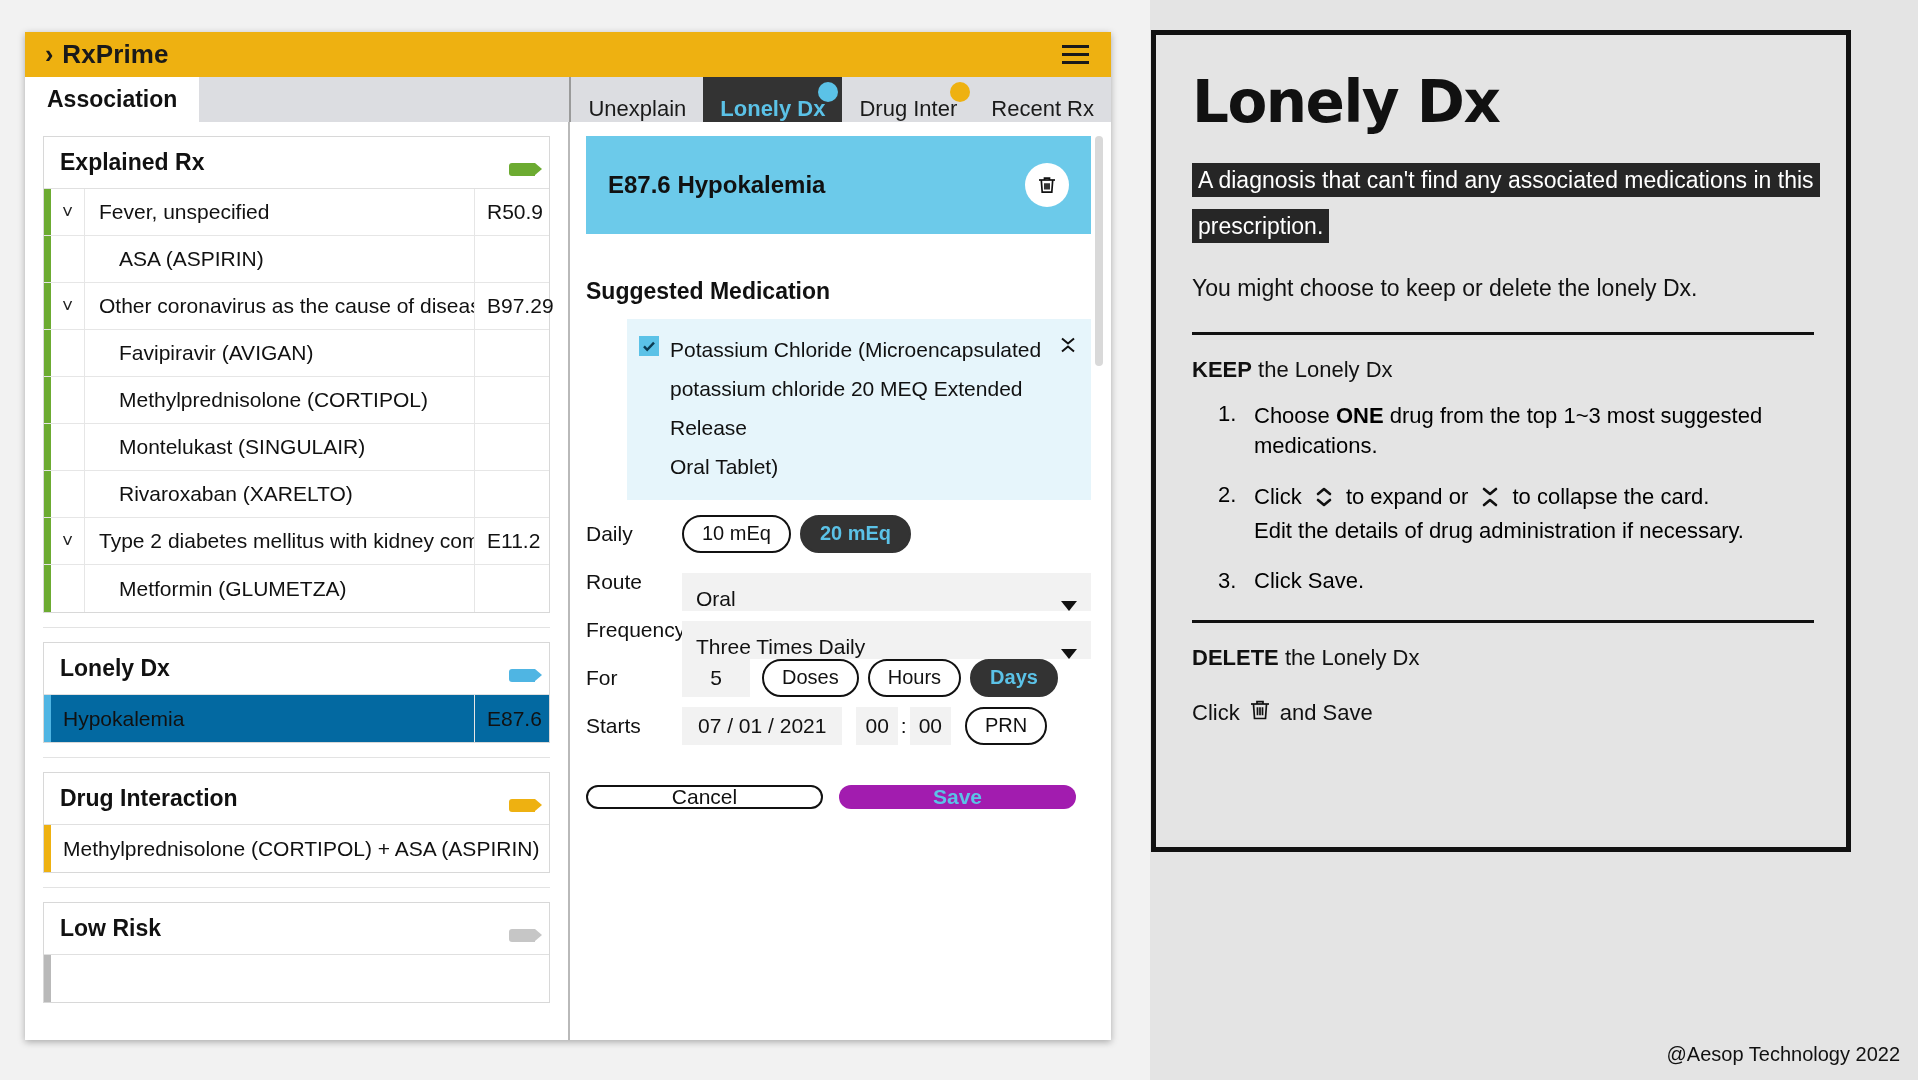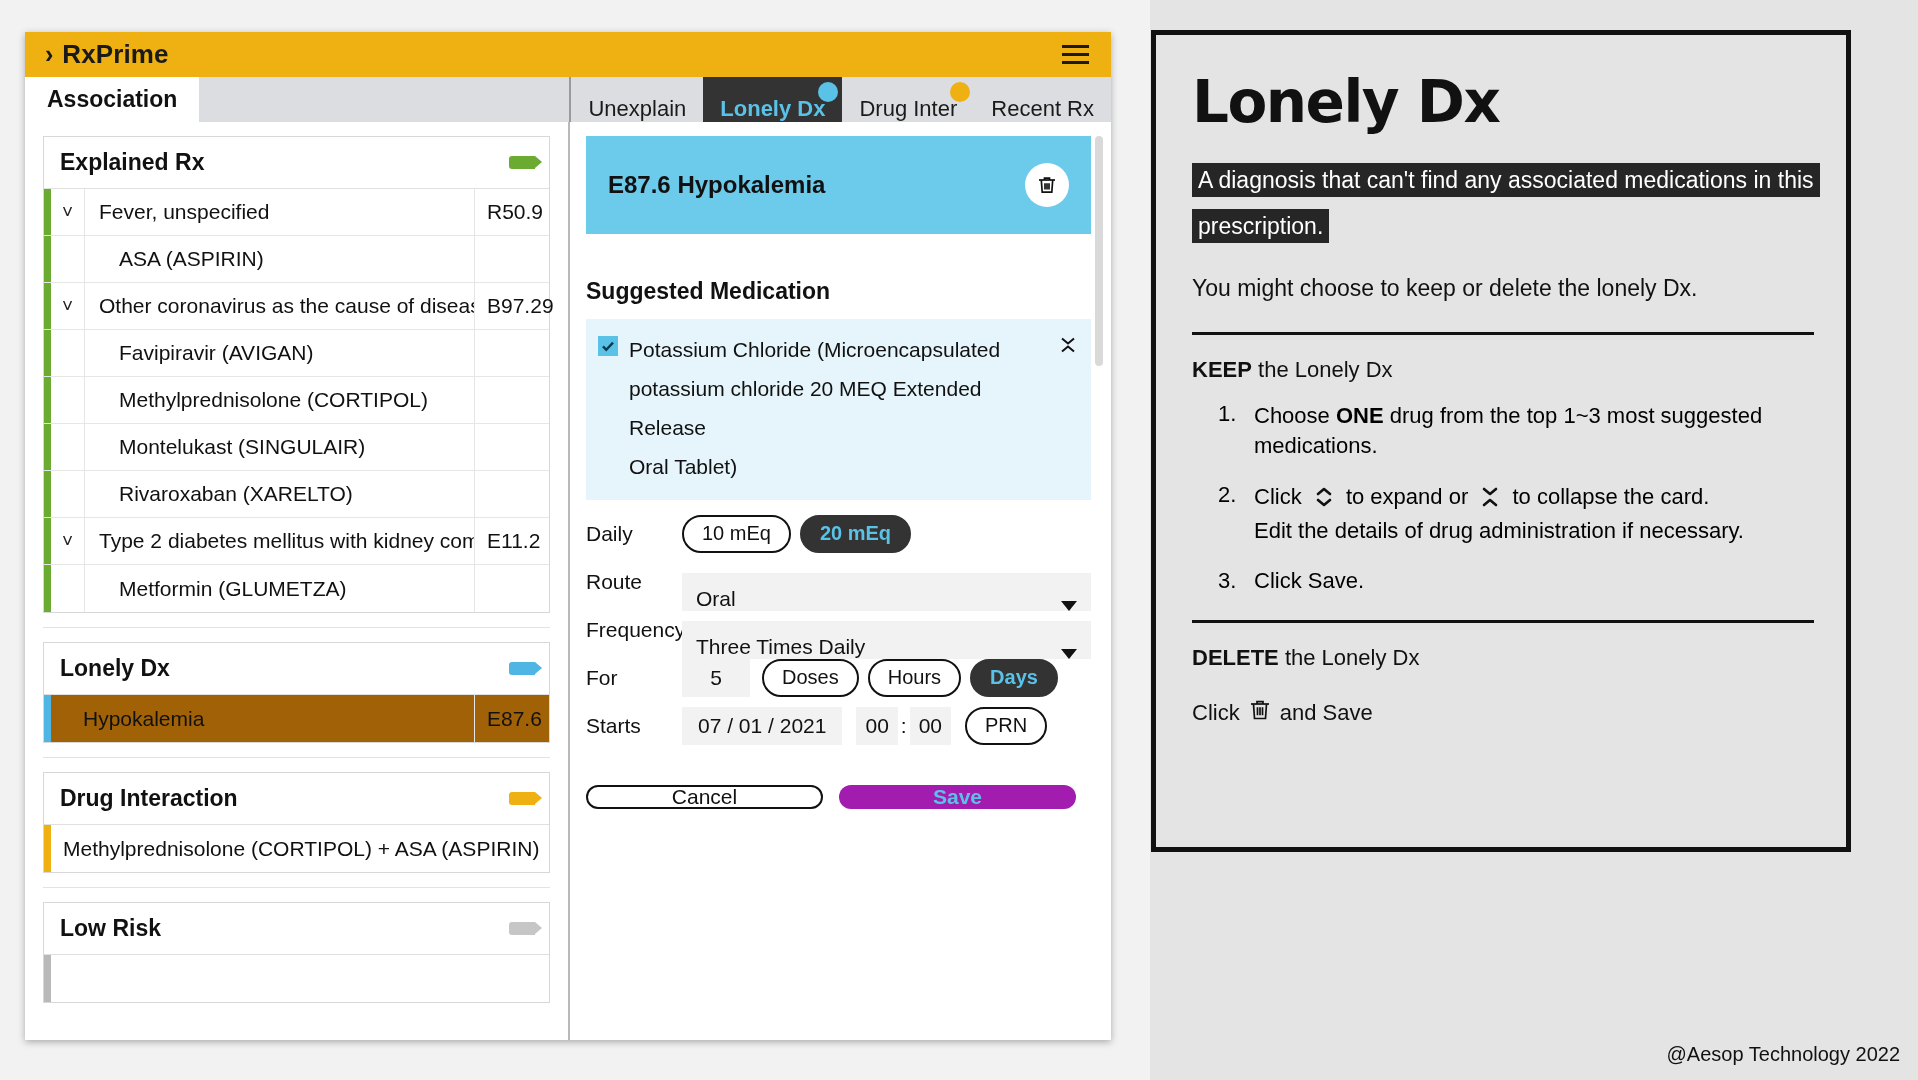--- a/index.html
+++ b/index.html
@@ -63,21 +63,21 @@
   .pane-left {
     width: 545px; border-right: 2px solid #b9b9b9;
     background: #ffffff; padding: 14px 18px 0 18px; overflow: hidden;
   }
 
   
   .sect { border: 1px solid #d8d8d8; background: #fff; margin-bottom: 0; }
   .sect-wrap { padding-bottom: 14px; border-bottom: 1px solid #e3e3e3; margin-bottom: 14px; }
   .sect-wrap:last-child { border-bottom: none; }
   .sect-head {
-    display: flex; align-items: center; justify-content: space-between;
+    display: flex; align-items: flex-end; justify-content: space-between;
     padding: 12px 14px 12px 16px; border-bottom: 1px solid #e0e0e0;
   }
   .sect-title { font-size: 23px; font-weight: bold; color: #111; }
   .tagpill { width: 26px; height: 13px; border-radius: 3px 0 0 3px; position: relative; }
   .tagpill::after {
     content: ""; position: absolute; right: -7px; top: 0;
     border-top: 6.5px solid transparent; border-bottom: 6.5px solid transparent;
     border-left: 7px solid currentColor;
   }
   .tag-green { background: #6cab31; color: #6cab31; }
@@ -101,41 +101,41 @@
   .rx-name {
     flex: 1; display: flex; align-items: center; padding-left: 14px;
     font-size: 21px; color: #111; white-space: nowrap; overflow: hidden;
   }
   .rx-name.indent { padding-left: 34px; }
   .rx-code {
     width: 75px; flex: 0 0 75px; display: flex; align-items: center;
     padding-left: 12px; font-size: 21px; color: #111;
     border-left: 1px solid #e6e6e6;
   }
-  .row-hl { background: #a16207; gap: 20px; }
+  .row-hl { background: #0369a1; }
 
   
   .pane-right { flex: 1; position: relative; padding: 14px 20px 0 16px; overflow: hidden; }
   .dx-banner {
     background: #6ccaea; height: 98px; display: flex; align-items: center;
     justify-content: space-between; padding: 0 22px 0 10px; margin-bottom: 44px;
   }
   .dx-banner-title { font-size: 24px; font-weight: bold; color: #111; }
   .trash-circle {
     width: 44px; height: 44px; border-radius: 50%; background: #ffffff;
     display: flex; align-items: center; justify-content: center; cursor: pointer;
   }
   .scroll-track {
     position: absolute; right: 8px; top: 14px; width: 8px; height: 230px;
     background: #d9d9d9; border-radius: 4px; cursor: pointer;
   }
   .sugg-label { font-size: 23px; font-weight: bold; color: #111; margin-bottom: 14px; }
   .med-card {
     background: #e6f5fb; padding: 12px 14px 14px 12px; display: flex;
-    align-items: flex-start; gap: 11px; margin-bottom: 14px;
+    align-items: flex-start; gap: 11px; margin-bottom: 14px; margin-left: 41px;
   }
   .cbx {
     width: 20px; height: 20px; background: #5bc2e7; flex: 0 0 20px; margin-top: 5px;
     display: flex; align-items: center; justify-content: center; cursor: pointer;
   }
   .cbx svg { display: block; }
   .med-text { flex: 1; font-size: 21px; color: #111; line-height: 1.85; }
   .collapse-ic { flex: 0 0 18px; margin-top: 4px; cursor: pointer; }
 
   

